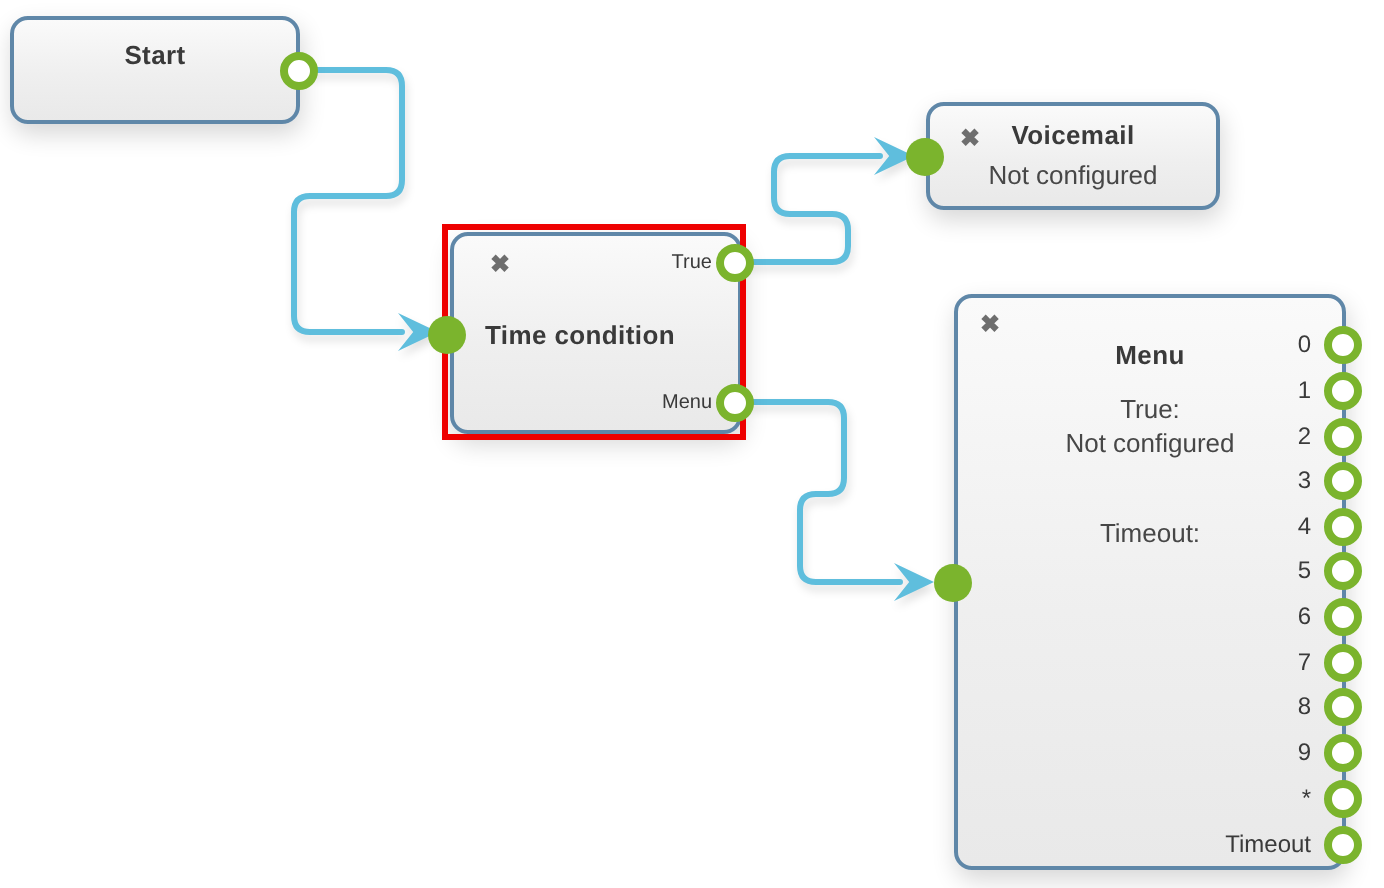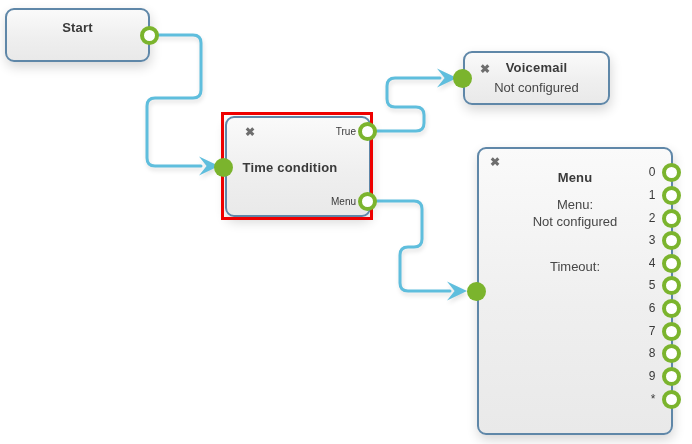--- a/index.html
+++ b/index.html
@@ -89,21 +89,21 @@
   <div class="node" style="left:463px;top:51px;width:147px;height:54px;">
     <span class="close" style="left:15px;top:10px;">✖</span>
     <div class="title vm-title">Voicemail</div>
     <div class="subtitle">Not configured</div>
   </div>
 
   <div class="node" style="left:477px;top:147px;width:196px;height:288px;">
     <span class="close" style="left:11px;top:7px;">✖</span>
     <div class="title menu-title">Menu</div>
     <div class="menu-body">
-      <div>Menu:</div>
+      <div>True:</div>
       <div>Not configured</div>
       <div class="gap">Timeout:</div>
     </div>
 
     <div class="port-row" style="top:14px">
         <span class="plabel">0</span>
         <span class="ep ring"></span>
       </div>
     <div class="port-row" style="top:37px">
         <span class="plabel">1</span>
@@ -138,20 +138,24 @@
         <span class="ep ring"></span>
       </div>
     <div class="port-row" style="top:218px">
         <span class="plabel">9</span>
         <span class="ep ring"></span>
       </div>
     <div class="port-row" style="top:241px">
         <span class="plabel">*</span>
         <span class="ep ring"></span>
       </div>
+    <div class="port-row" style="top:264px">
+        <span class="plabel">Timeout</span>
+        <span class="ep ring"></span>
+      </div>
   </div>
 
   <div class="ep ring abs" style="left:139.5px;top:25.5px;"></div>
   <div class="ep dot abs" style="left:213.5px;top:157.5px;"></div>
   <div class="ep ring abs" style="left:357.5px;top:121.5px;"></div>
   <div class="ep ring abs" style="left:357.5px;top:191.5px;"></div>
   <div class="ep dot abs" style="left:452.5px;top:68.5px;"></div>
   <div class="ep dot abs" style="left:466.5px;top:281.5px;"></div>
 
 </div>

